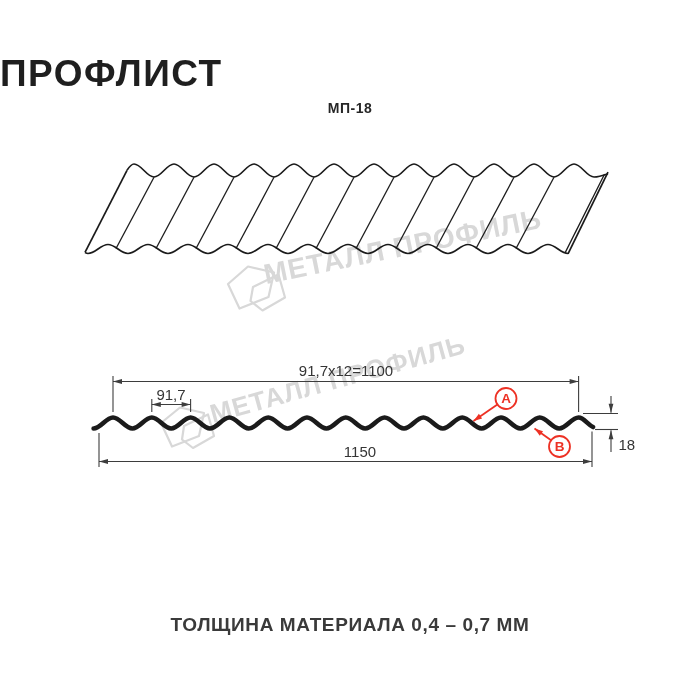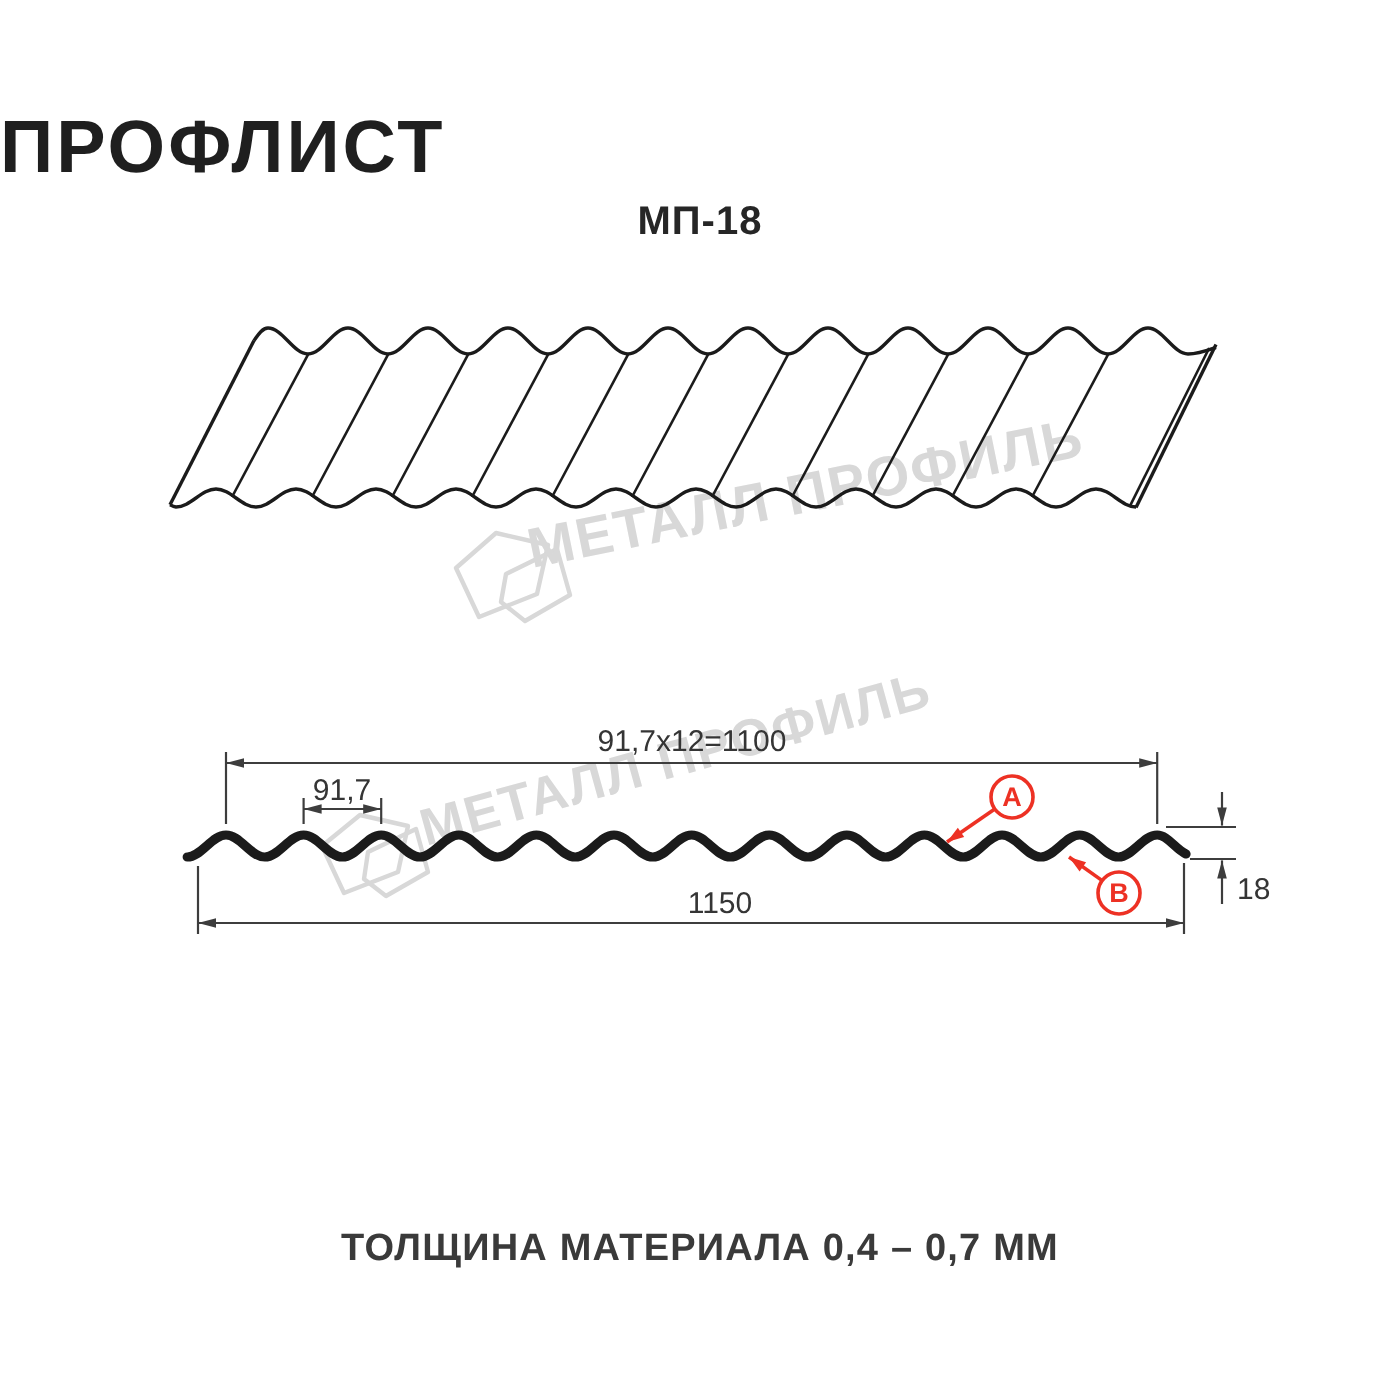--- a/index.html
+++ b/index.html
@@ -18,21 +18,21 @@
   .page{position:absolute;inset:0;}
   .title{
     position:absolute;top:55px;left:0;width:700px;
     text-align:left;margin:0;
     font-size:37px;font-weight:700;letter-spacing:1.5px;
     color:#1f1f1f;line-height:1;
   }
   .subtitle{
     position:absolute;top:101px;left:0;width:700px;
     text-align:center;
-    font-size:20px;font-weight:700;letter-spacing:0.5px;
+    font-size:14px;font-weight:700;letter-spacing:0.5px;
     color:#262626;line-height:1;
   }
   .caption{
     position:absolute;top:614px;left:0;width:700px;
     text-align:center;
     font-size:19px;font-weight:700;letter-spacing:0.6px;
     color:#3a3a3a;line-height:1.2;
   }
   svg.drawing{position:absolute;inset:0;}
   .ln{stroke:var(--line);fill:none;}

